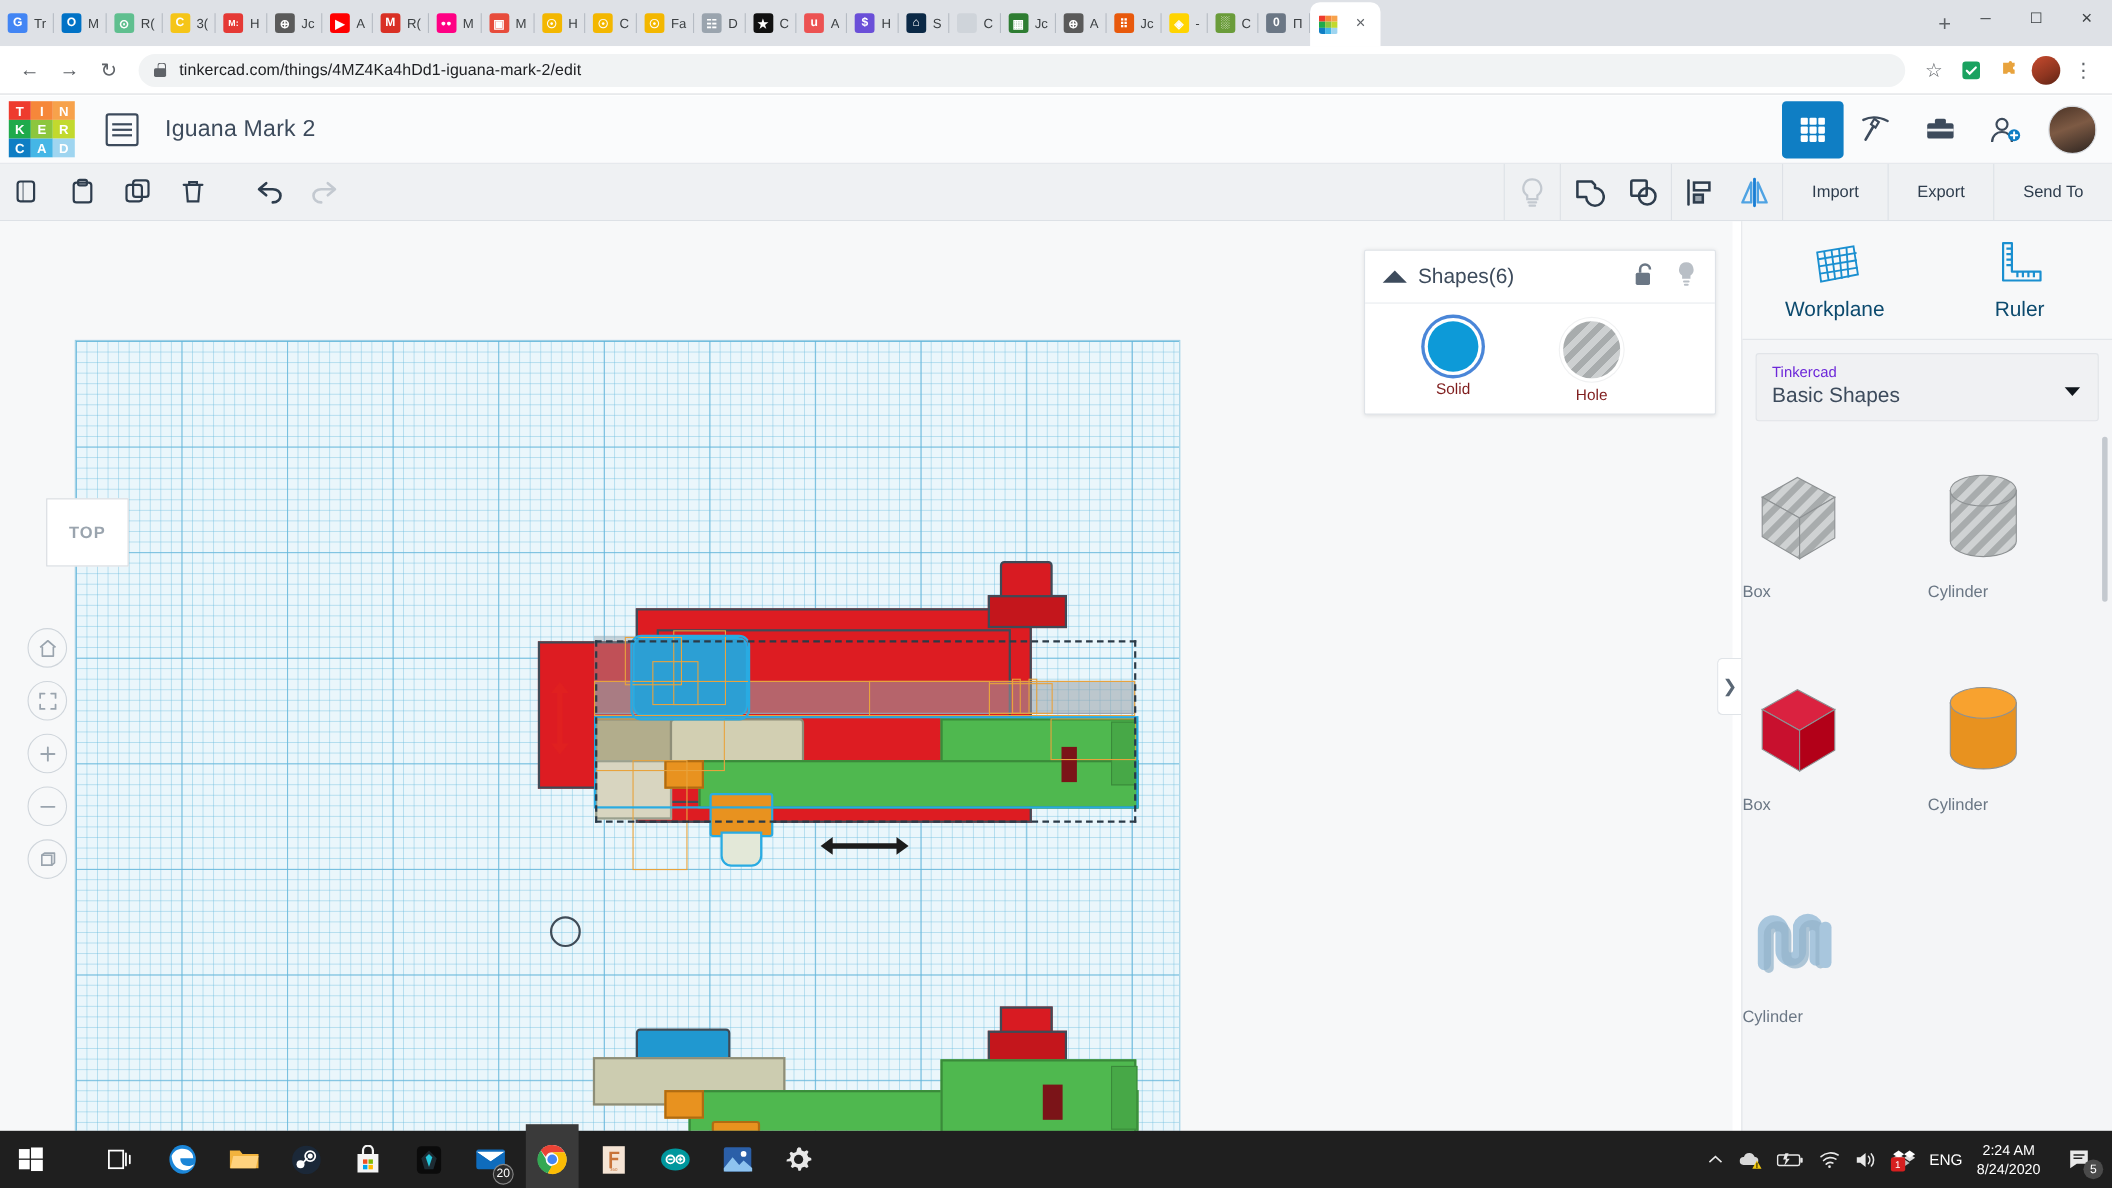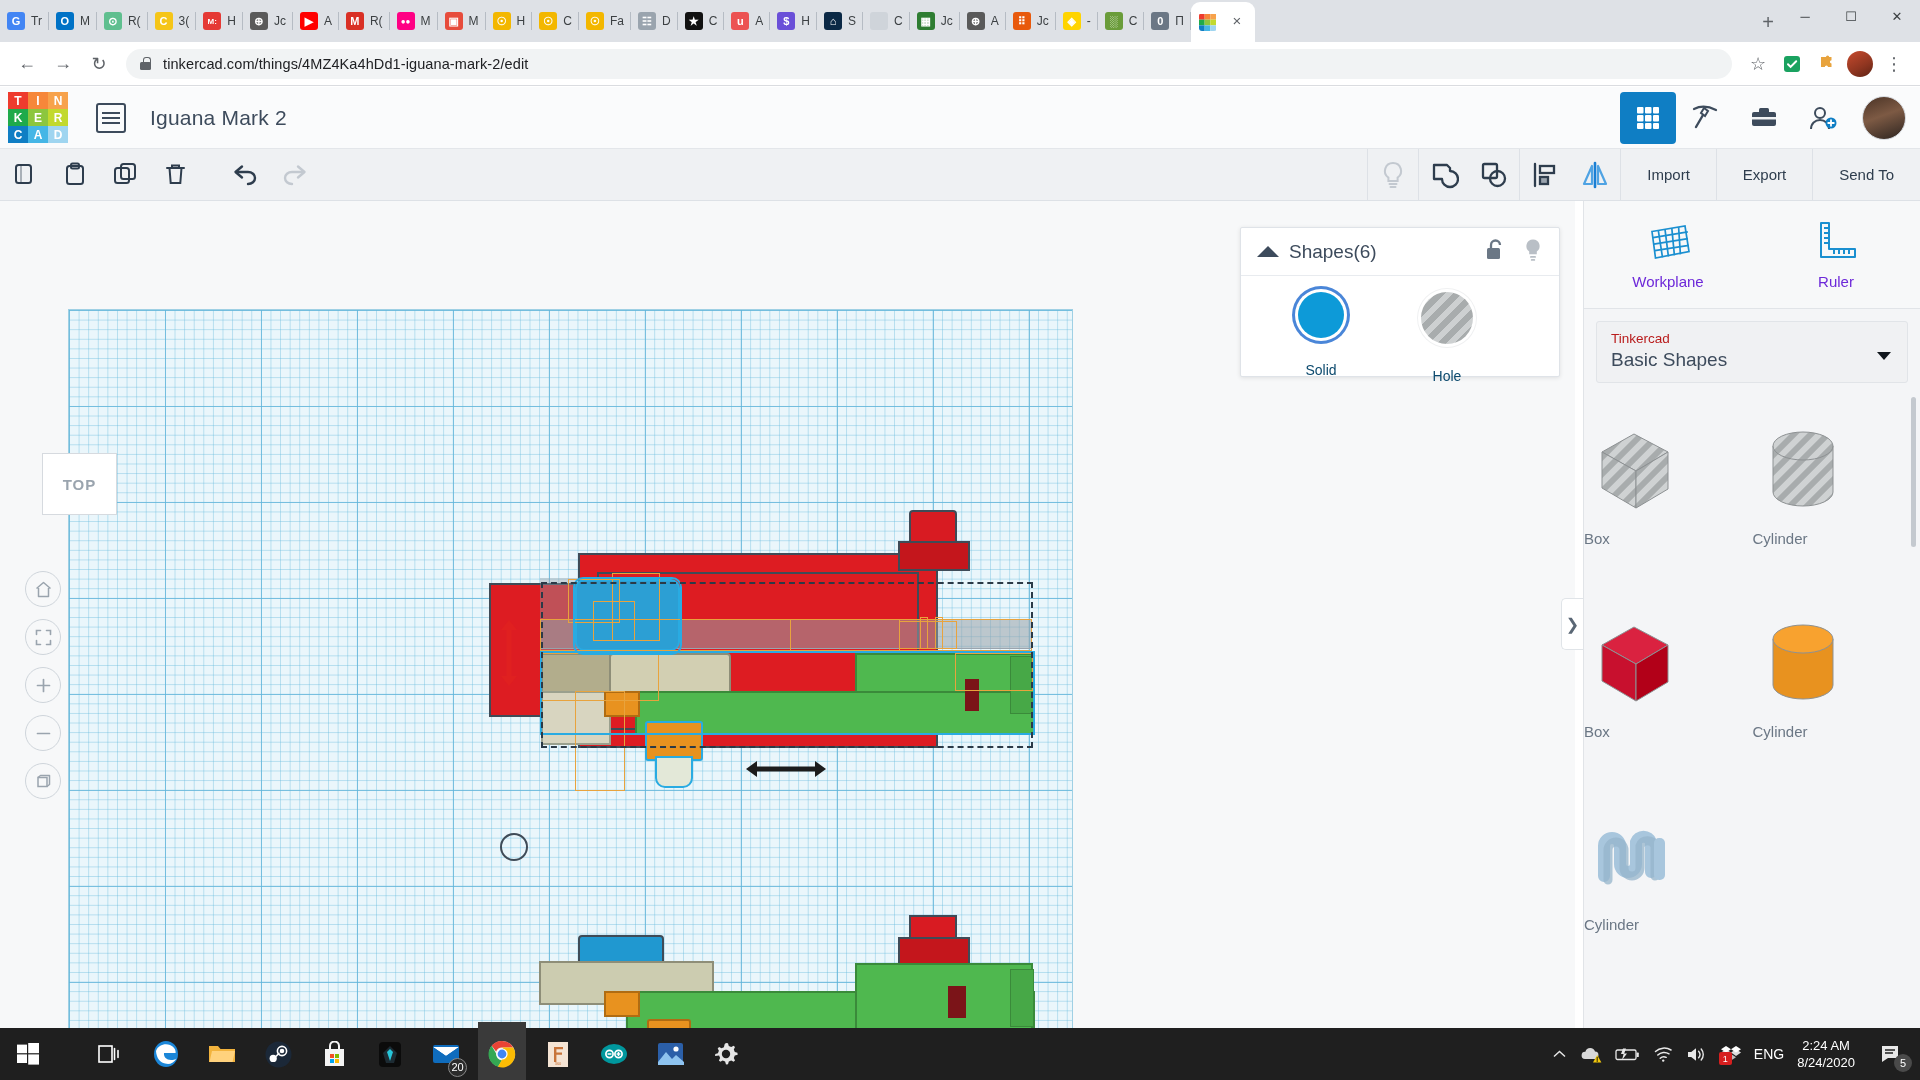--- a/index.html
+++ b/index.html
@@ -181,46 +181,46 @@
   .sp-opt { width: 72px; display: flex; flex-direction: column; align-items: center; gap: 7px; cursor: pointer; }
   .circ-solid {
     width: 46px; height: 46px; border-radius: 50%; background: #0d9ad8;
     box-shadow: 0 0 0 3px #fff, 0 0 0 6px #4a86d8;
   }
   .circ-hole {
     width: 52px; height: 52px; border-radius: 50%; background: #b9bcbd;
     background-image: repeating-linear-gradient(135deg, #a8acad 0 6px, #cdd0d1 6px 12px);
     box-shadow: 0 0 0 3px #fff, 0 0 0 4px #f0f1f2;
   }
-  .sp-lbl { font-size: 14px; color: #0c4a6e; margin-top: 17px; }
+  .sp-lbl { font-size: 14px; color: #7f1d1d; }
   .collapse-tri {
     width: 0; height: 0; border-left: 11px solid transparent; border-right: 11px solid transparent;
     border-bottom: 11px solid #3d4b5c; cursor: pointer;
   }
 
   .panel-handle {
     position: absolute; left: 1561px; top: 598px; width: 22px; height: 52px;
     background: #fff; border: 1px solid #e0e4e8; border-right: none; border-radius: 5px 0 0 5px;
     display: flex; align-items: center; justify-content: center;
     font-size: 16px; color: #5a6775; cursor: pointer;
   }
 
   
   .sidebar {
     position: absolute; left: 1583px; top: 201px; width: 337px; height: 827px;
     background: #f4f5f7; border-left: 1px solid #e1e4e8;
   }
   .sb-tools { display: flex; height: 108px; border-bottom: 1px solid #e1e4e8; background: #f7f8f9; }
   .sb-tool { flex: 1; display: flex; flex-direction: column; align-items: center; justify-content: center; gap: 8px; cursor: pointer; }
-  .sb-tool-lbl { font-size: 15px; color: #6d28d9; }
+  .sb-tool-lbl { font-size: 19px; color: #0c4a6e; }
   .sb-select {
     margin: 12px 12px 0; background: #f0f1f3; border: 1px solid #e1e4e8; border-radius: 3px;
     padding: 9px 14px 11px; position: relative; cursor: pointer;
   }
-  .sb-sel-sub { font-size: 13.5px; color: #b91c1c; }
+  .sb-sel-sub { font-size: 13.5px; color: #6d28d9; }
   .sb-sel-main { font-size: 19px; color: #3d4b5c; margin-top: 3px; }
   .sb-caret {
     position: absolute; right: 16px; top: 30px;
     width: 0; height: 0; border-left: 7px solid transparent; border-right: 7px solid transparent;
     border-top: 8px solid #10161c;
   }
   .shape-grid {
     position: absolute; left: 0; top: 186px; width: 337px; height: 577px;
     display: grid; grid-template-columns: 1fr 1fr; align-content: start;
     overflow: hidden;

